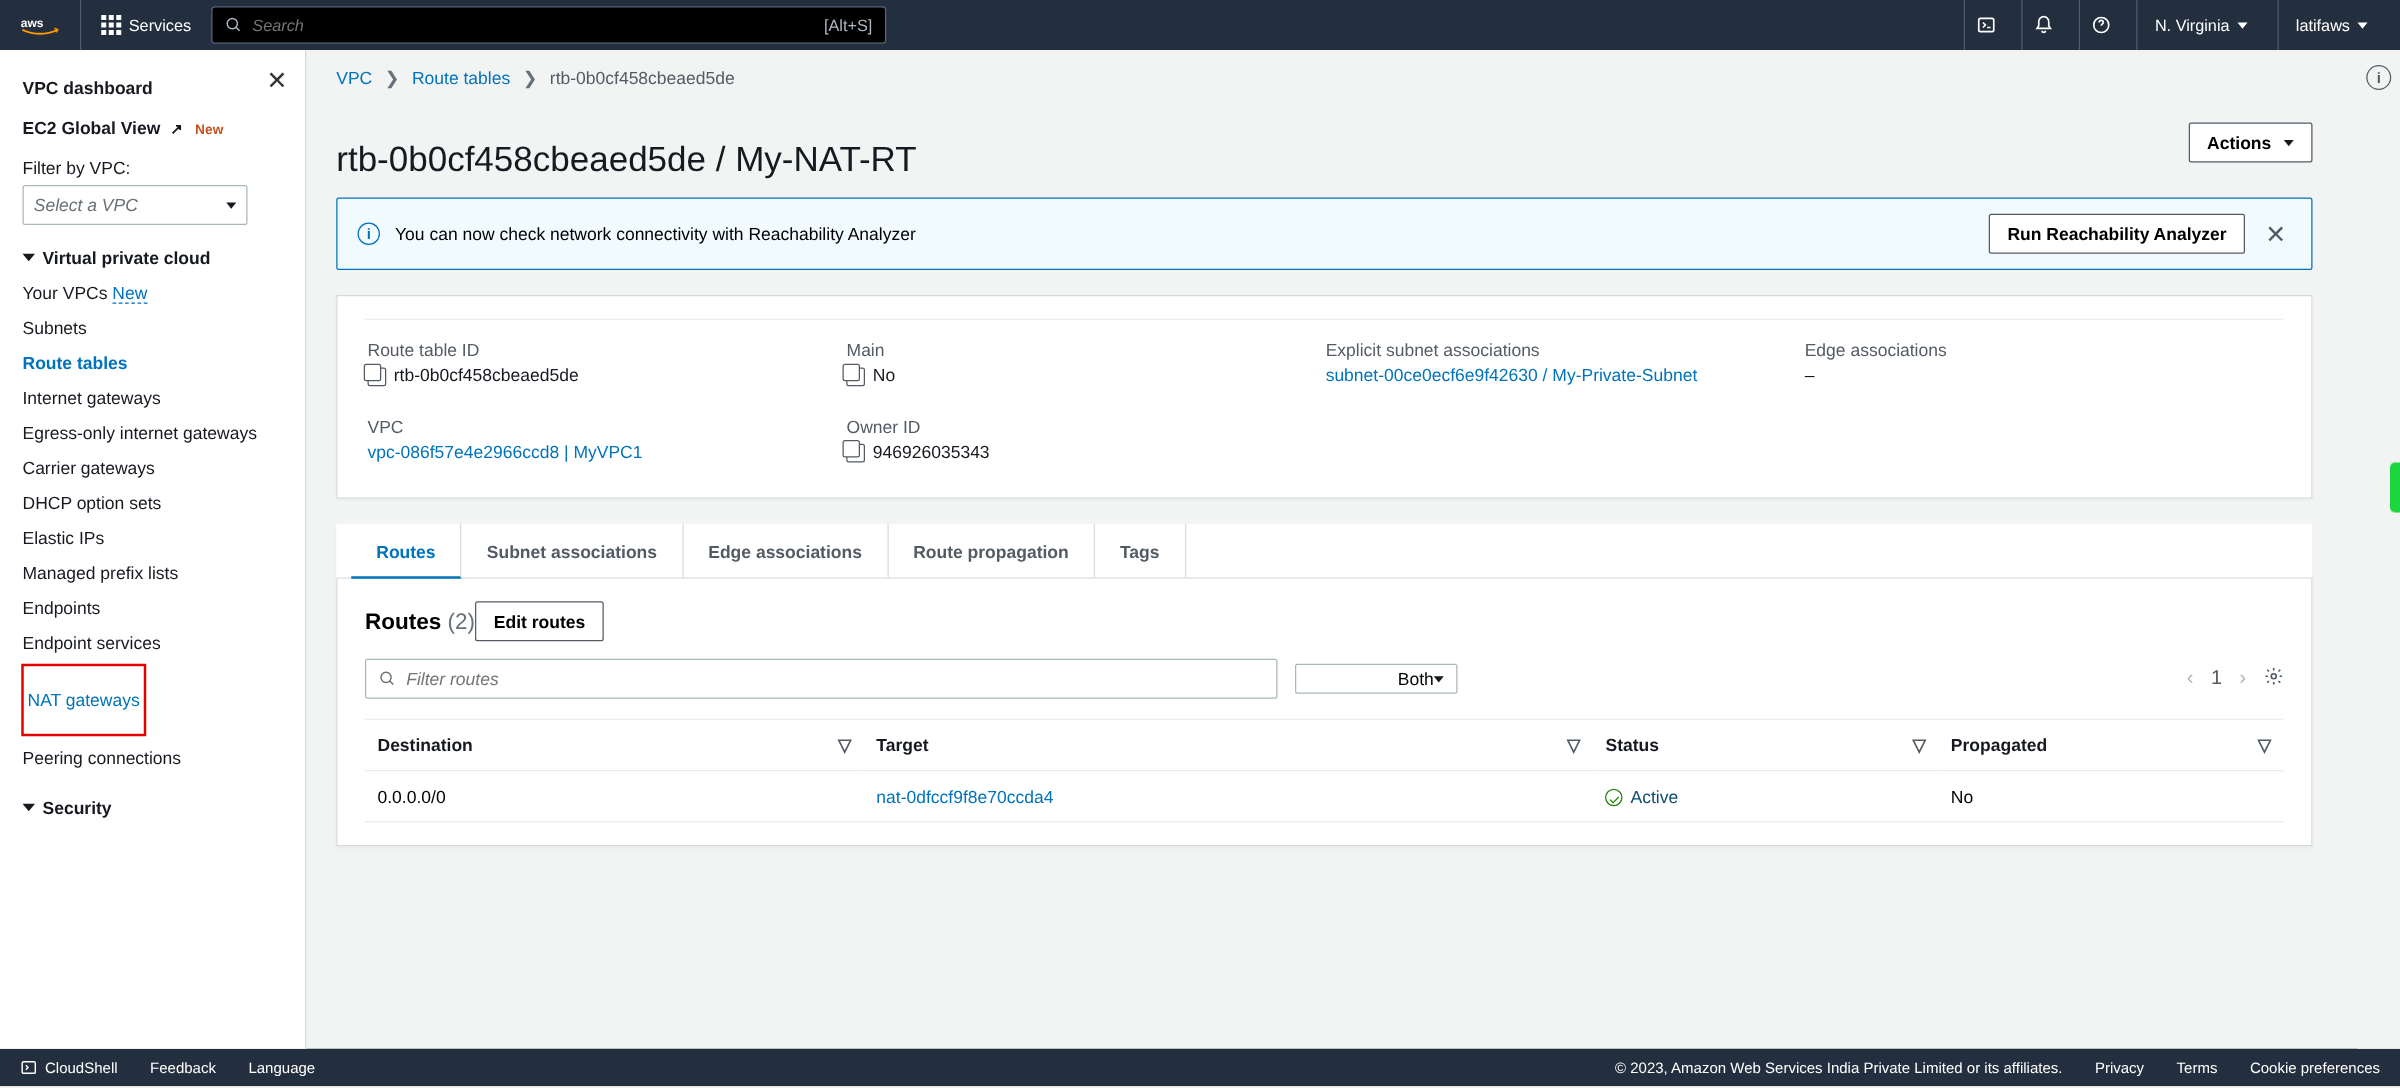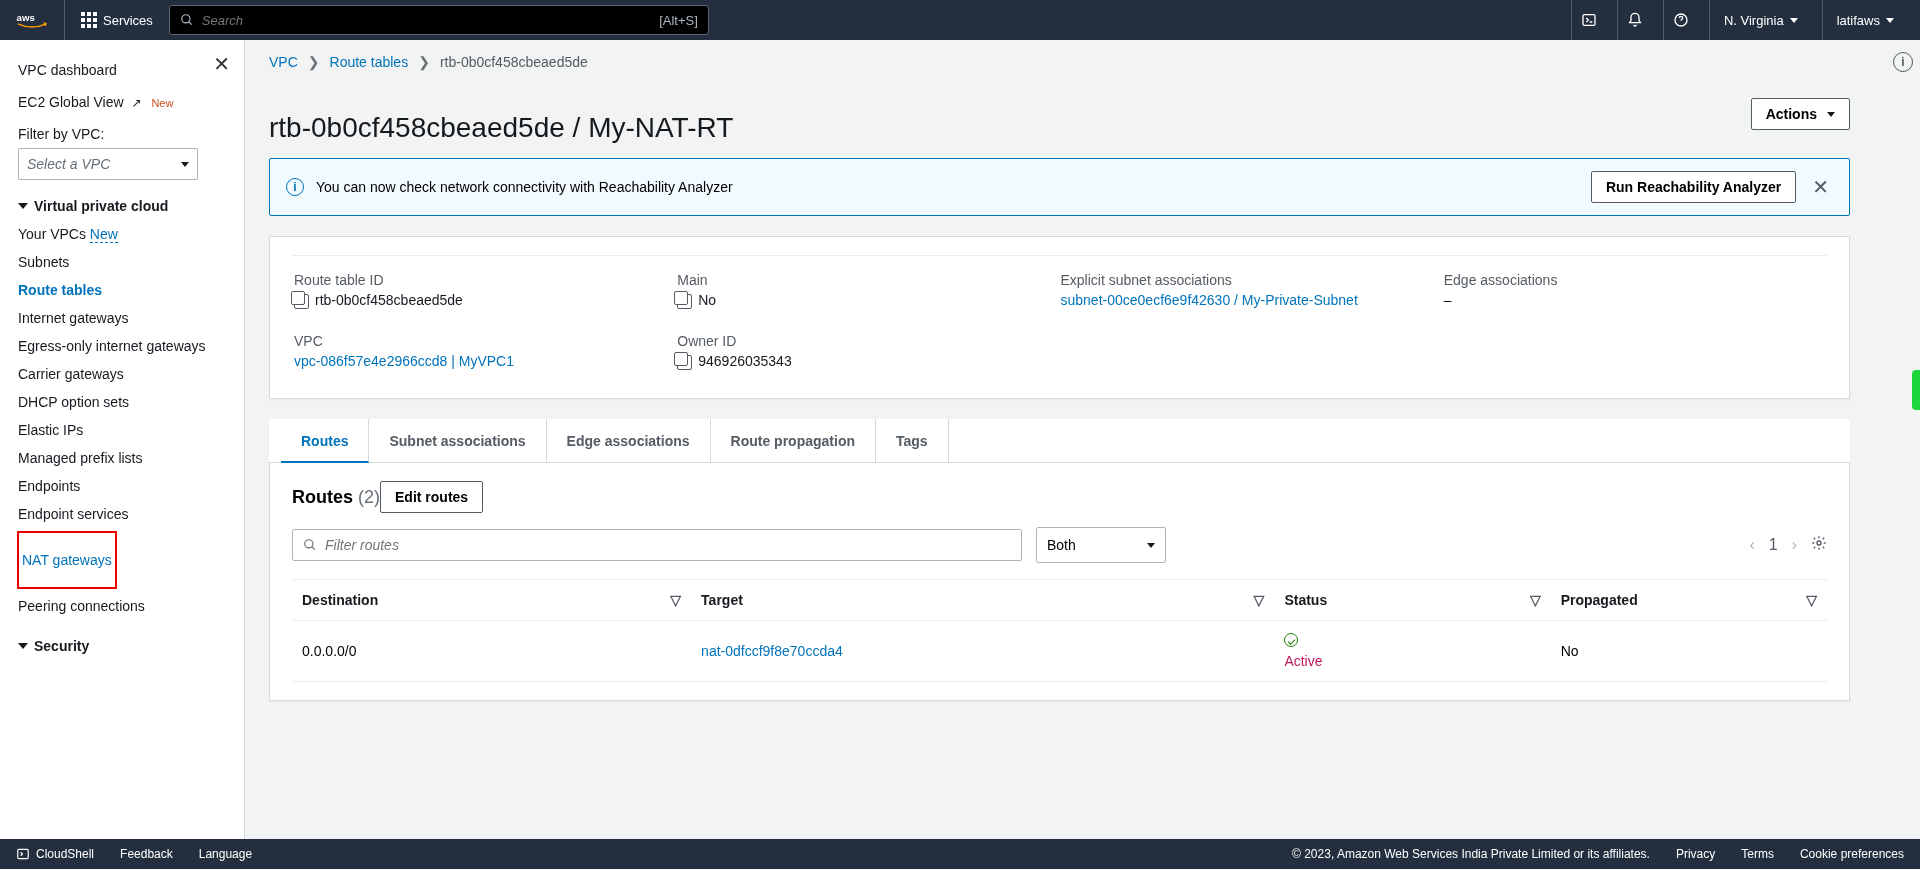--- a/index.html
+++ b/index.html
@@ -28,21 +28,21 @@
 .caret-down-w { width:0;height:0;border-left:4px solid transparent;border-right:4px solid transparent;border-top:5px solid #fff; }
 
 
 .shell { display:flex; height: calc(100vh - 41px - 30px); }
 .sidebar {
   width: 245px; background:#fff; border-right:1px solid #d5dbdb;
   overflow-y:auto; position:relative; font-size:14px; color:#16191f;
 }
 .sidebar-scroll { padding: 14px 0 30px 18px; }
 .sidebar-close { position:absolute; top:12px; right:14px; font-size:20px; color:#333; cursor:pointer; }
-.side-top-link { display:block; padding:8px 0; color:#16191f; }
+.side-top-link { display:block; padding:8px 0; color:#16191f;font-weight:bold; }
 .side-top-link .newbadge { font-size:11px; color:#c7511f; margin-left:6px; }
 .ext-icon { font-size:12px; margin-left:4px; }
 .filter-label { padding:8px 0 6px; }
 .vpc-select {
   width: 180px; height:32px; border:1px solid #aab7b8; border-radius:2px;
   display:flex; align-items:center; justify-content:space-between; padding:0 8px; color:#687078; font-style:italic; cursor:pointer;
 }
 .section-hdr { font-weight:700; margin:18px 0 6px; display:flex; align-items:center; gap:6px; cursor:pointer; }
 .section-caret { width:0;height:0;border-left:5px solid transparent;border-right:5px solid transparent;border-top:6px solid #16191f; }
 .side-item { display:block; padding:6px 0 6px 0; color:#16191f; cursor:pointer; }
@@ -117,35 +117,35 @@
 .routes-hdr h2 { font-size:18px; font-weight:700; }
 .routes-hdr .count { font-weight:400; color:#687078; }
 
 .routes-toolbar { display:flex; align-items:center; gap:14px; margin-bottom:16px; }
 .filter-input {
   flex:0 0 730px; height:32px; border:1px solid #aab7b8; border-radius:2px;
   display:flex; align-items:center; padding:0 10px; gap:8px;
 }
 .filter-input input { flex:1; border:none; outline:none; font-style:italic; font-size:14px; }
 .select-both {
-  width:130px; height:36px; border:1px solid #aab7b8; border-radius:2px;
-  display:flex; align-items:center; justify-content:space-between; padding:0 10px; font-size:14px; cursor:pointer;
+  width:130px; height:24px; border:1px solid #aab7b8; border-radius:2px;
+  display:flex; align-items:center; justify-content:flex-end; padding:0 10px; font-size:14px; cursor:pointer;
 }
 .pager { margin-left:auto; display:flex; align-items:center; gap:14px; color:#545b64; }
 .pager .chev { cursor:pointer; color:#aab7b8; font-size:16px; }
 .pager .settings { cursor:pointer; font-size:16px; color:#545b64; }
 
 .routes-table { width:100%; border-collapse:collapse; font-size:14px; }
 .routes-table th {
   text-align:left; padding:12px 10px; font-weight:700; color:#16191f;
   border-top:1px solid #eaeded; border-bottom:1px solid #eaeded;
 }
 .routes-table th .sort { float:right; color:#545b64; cursor:pointer; }
 .routes-table td { padding:12px 10px; border-bottom:1px solid #eaeded; }
-.status-active { color:#be185d; display:flex; align-items:flex-start; gap:6px;flex-direction:column; }
+.status-active { color:#0c4a6e; display:flex; align-items:flex-end; gap:6px; }
 .status-dot { width:14px;height:14px;border:1.5px solid #1d8102;border-radius:50%; position:relative; }
 .status-dot::after { content:""; position:absolute; left:3px; top:5px; width:6px; height:3px; border-left:1.5px solid #1d8102; border-bottom:1.5px solid #1d8102; transform:rotate(-45deg); }
 
 
 .footer {
   height:30px; background:#232f3e; color:#fff; font-size:12px;
   display:flex; align-items:center; padding:0 16px; gap:26px;
 }
 .footer .cloudshell { display:flex; align-items:center; gap:6px; cursor:pointer; }
 .footer-spacer { flex:1; }

